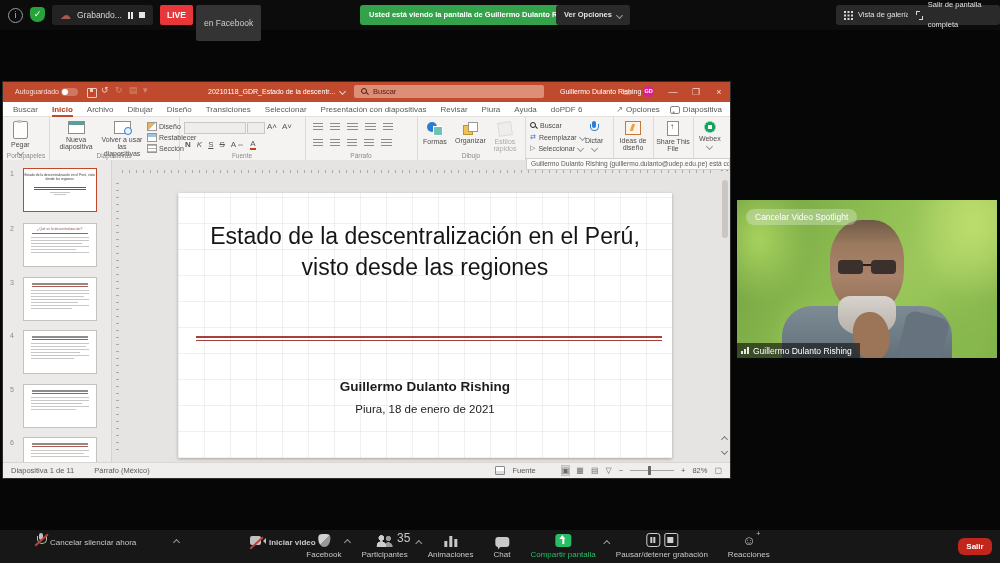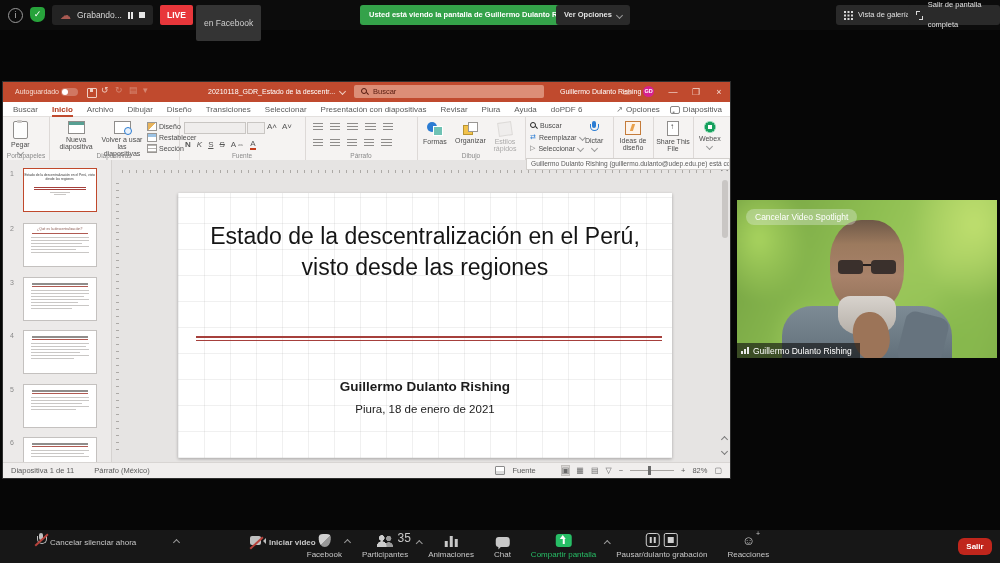--- a/index.html
+++ b/index.html
@@ -650,21 +650,21 @@
         <span class="share-green">Compartir pantalla</span>
         <span class="cchev" style="right:-14px;top:6px;"><span class="chev up"></span></span>
       </div>
       <div class="citem">
         <span class="ic">
             <span class="recico">
               <span class="recp"></span>
               <span class="recs"></span>
             </span>
           </span>
-        <span>Pausar/dulanto grabación</span>
+        <span>Pausar/detener grabación</span>
       </div>
       <div class="citem">
         <span class="ic" style="position:relative;">
           <span class="smiley">☺</span>
           <span class="plus">+</span>
         </span>
         <span>Reacciones</span>
       </div>
     </div>
 

